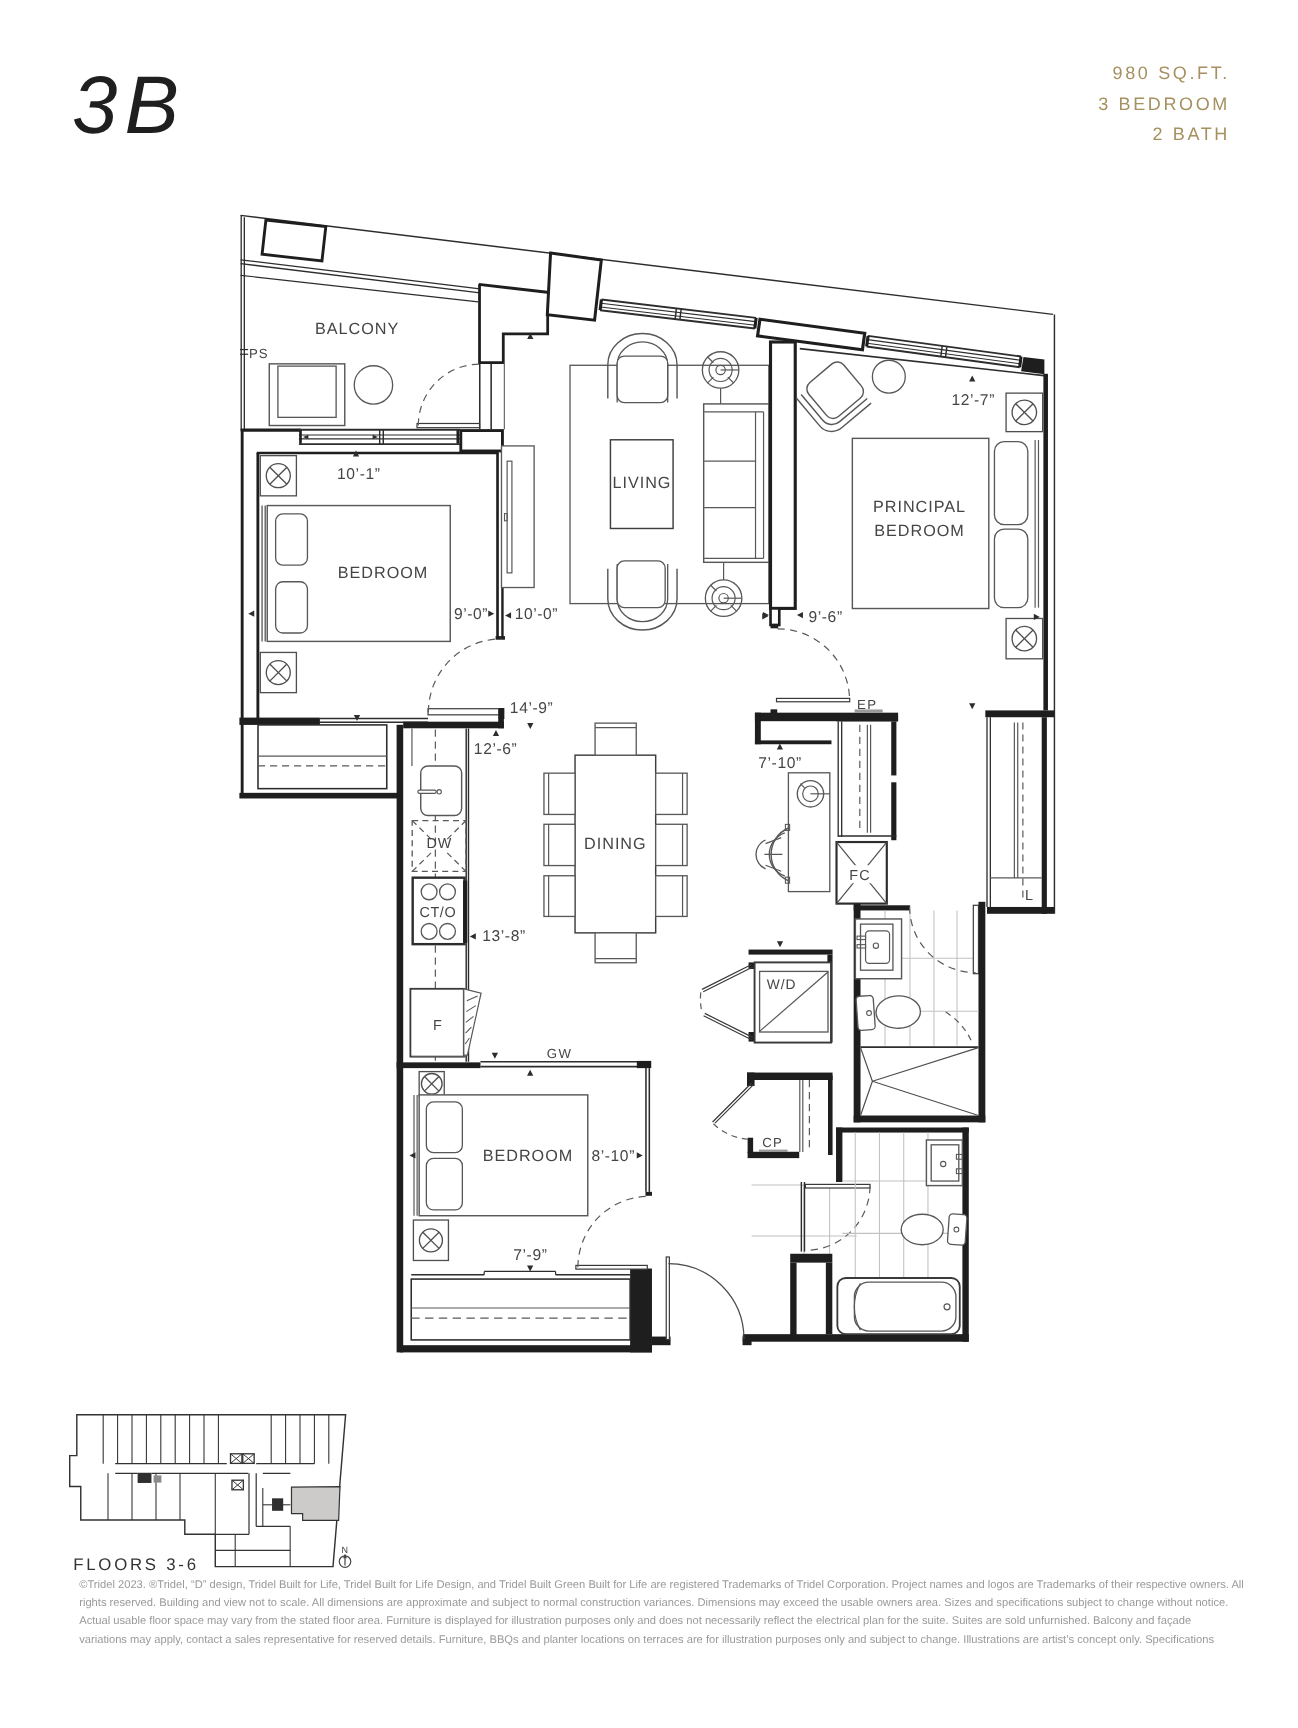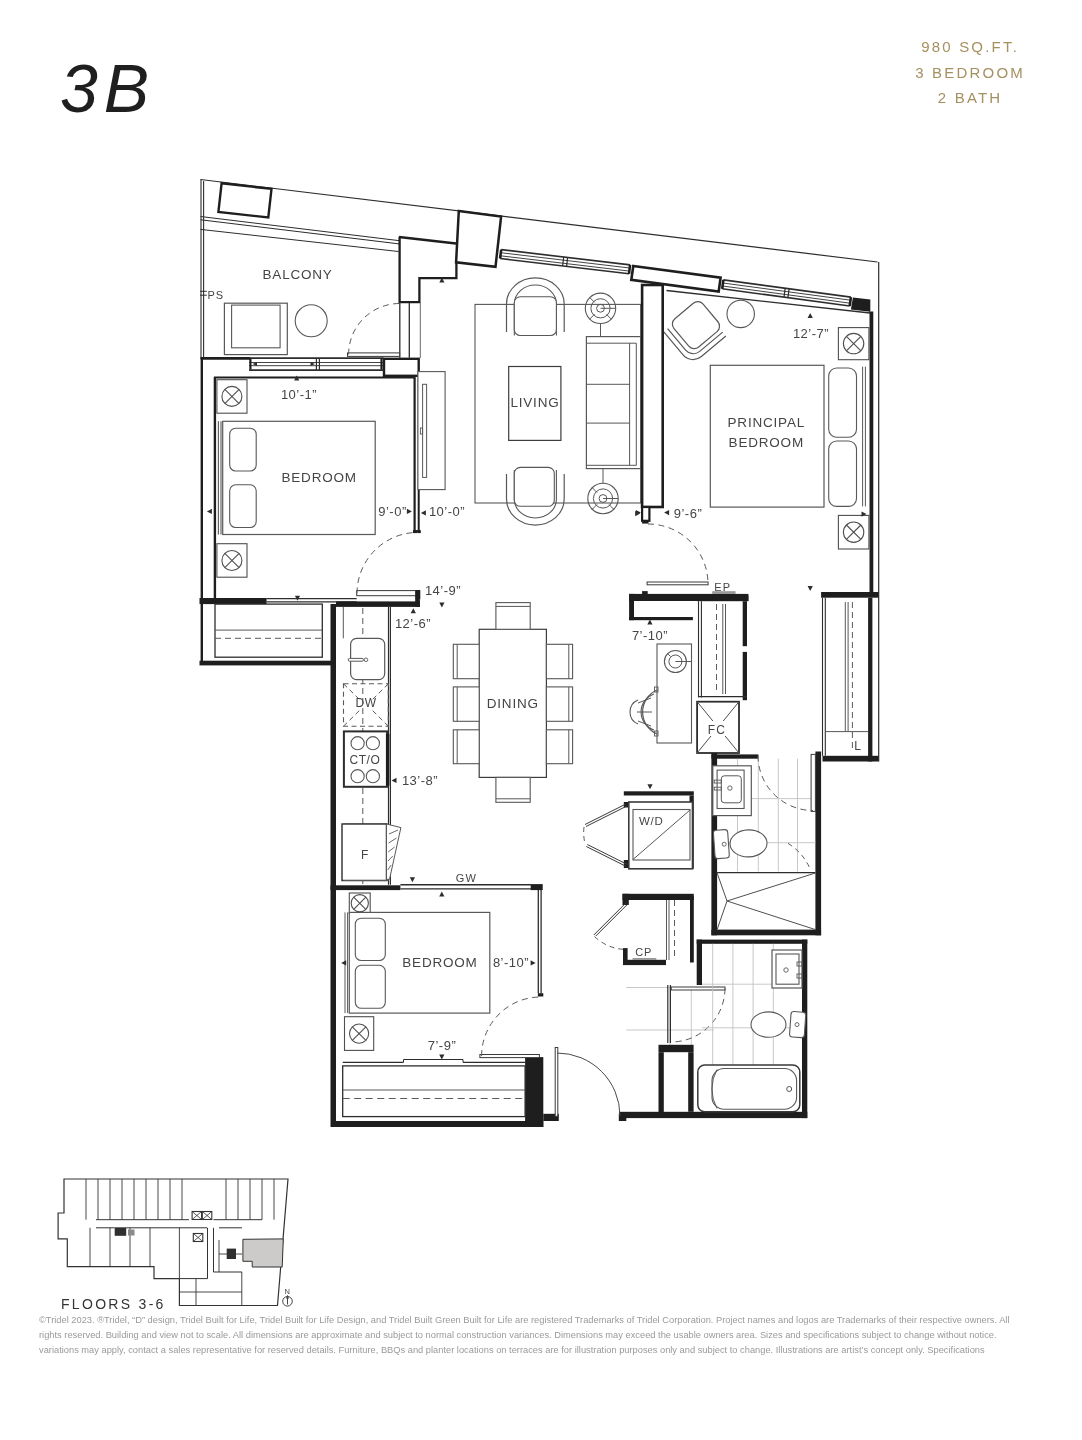--- a/index.html
+++ b/index.html
@@ -1,20 +1,20 @@
 <!DOCTYPE html>
 <html><head>
 <meta charset="utf-8">
 <style>
 html,body{margin:0;padding:0;background:#fff;width:1082px;height:1440px;overflow:hidden;}
 *{-webkit-font-smoothing:antialiased;}
 body{font-family:"Liberation Sans",sans-serif;position:relative;}
 #title{position:absolute;left:60px;top:49px;font-size:68px;color:#1f1f1f;letter-spacing:6px;font-weight:400;font-style:italic;}
-#specs{position:absolute;right:57px;top:34px;text-align:center;color:#a5905f;font-size:15px;letter-spacing:2.2px;line-height:25.5px;}
-#fine{position:absolute;left:39px;top:1312.5px;width:1010px;color:#9a9a9a;font-size:9.3px;line-height:15.45px;letter-spacing:0px;}
+#specs{position:absolute;right:57px;top:49px;text-align:right;color:#a5905f;font-size:15px;letter-spacing:2.2px;line-height:25.5px;}
+#fine{position:absolute;left:66px;top:1312.5px;width:1010px;color:#9a9a9a;font-size:9.3px;line-height:15.45px;letter-spacing:0px;}
 #fine div{white-space:nowrap;}
 svg text{font-family:"Liberation Sans",sans-serif;}
 </style>
 </head>
 <body>
 
 <div id="title">3B</div>
 
 <div id="specs">980 SQ.FT.<br>3 BEDROOM<br>2 BATH</div>
 
@@ -616,14 +616,15 @@
 
 <text x="287.5" y="1294" font-size="7.5" letter-spacing="0.5" fill="#454545" text-anchor="middle">N</text>
 <circle cx="287.5" cy="1301.3" r="4.8" fill="none" stroke="#454545" stroke-width="1"></circle>
 <line x1="287.5" y1="1295.5" x2="287.5" y2="1304.5" stroke="#454545" stroke-width="1"></line>
 <polygon points="287.5,1295 285.9,1298.6 289.1,1298.6" fill="#454545"></polygon>
 </svg>
 
 <div id="fine">
 <div>©Tridel 2023. ®Tridel, “D” design, Tridel Built for Life, Tridel Built for Life Design, and Tridel Built Green Built for Life are registered Trademarks of Tridel Corporation. Project names and logos are Trademarks of their respective owners. All</div>
 <div>rights reserved. Building and view not to scale. All dimensions are approximate and subject to normal construction variances. Dimensions may exceed the usable owners area. Sizes and specifications subject to change without notice.</div>
+<div>Actual usable floor space may vary from the stated floor area. Furniture is displayed for illustration purposes only and does not necessarily reflect the electrical plan for the suite. Suites are sold unfurnished. Balcony and façade</div>
 <div>variations may apply, contact a sales representative for reserved details. Furniture, BBQs and planter locations on terraces are for illustration purposes only and subject to change. Illustrations are artist’s concept only. Specifications</div>
 </div>
 
 </body></html>

